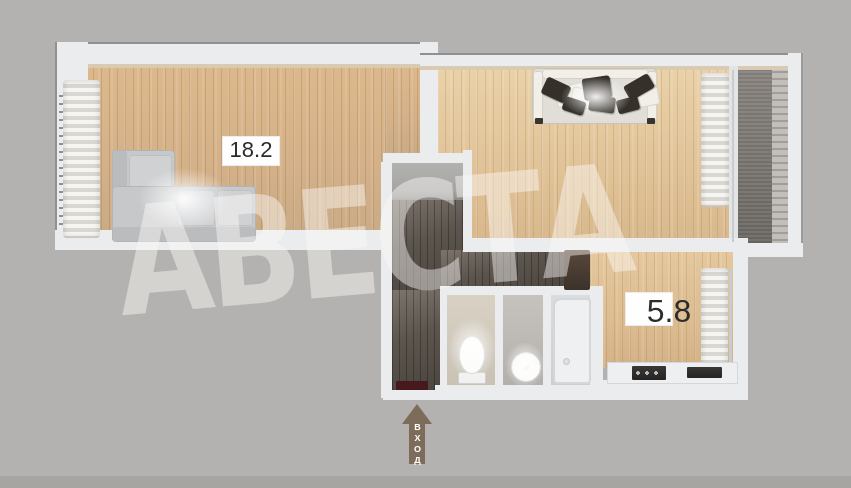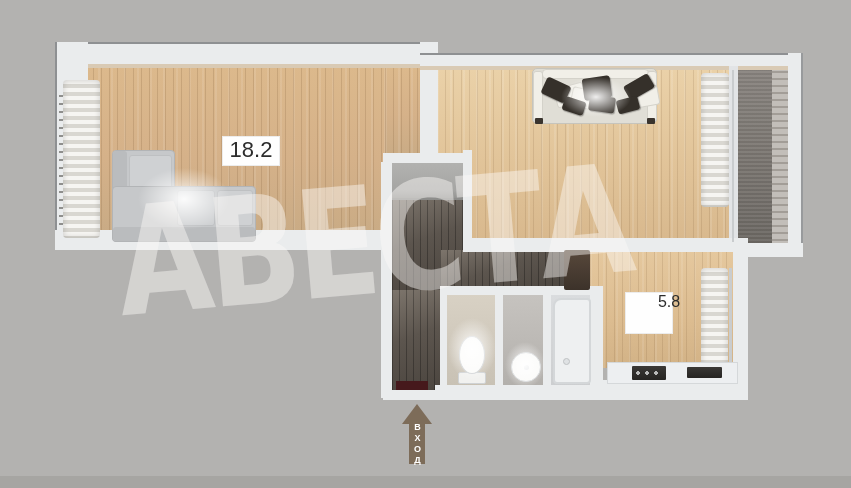--- a/index.html
+++ b/index.html
@@ -174,20 +174,20 @@
   <div class="abs sinkc" style="left:511px;top:352px;width:30px;height:30px;"></div>
   <div class="abs tub" style="left:553px;top:298px;width:38px;height:86px;">
     <div class="drain"></div>
   </div>
 
   <div class="abs watermark" style="left:60px;top:166px;">АВЕСТА</div>
 
   <div class="abs roomlabel" style="left:222px;top:136px;width:58px;height:30px;font-size:22px;">
     <span>18.2</span>
   </div>
-  <div class="abs roomlabel" style="left:625px;top:292px;width:48px;height:42px;font-size:16px;padding-left:40px;">
+  <div class="abs roomlabel" style="left:625px;top:292px;width:48px;height:34px;font-size:32px;padding-left:40px;">
     <span>5.8</span>
   </div>
 
   <div class="abs arrow-head" style="left:402px;top:404px;"></div>
   <div class="abs arrow-shaft" style="left:409px;top:424px;width:16px;height:40px;">ВХОД</div>
 
 </div>
 
 </body></html>

